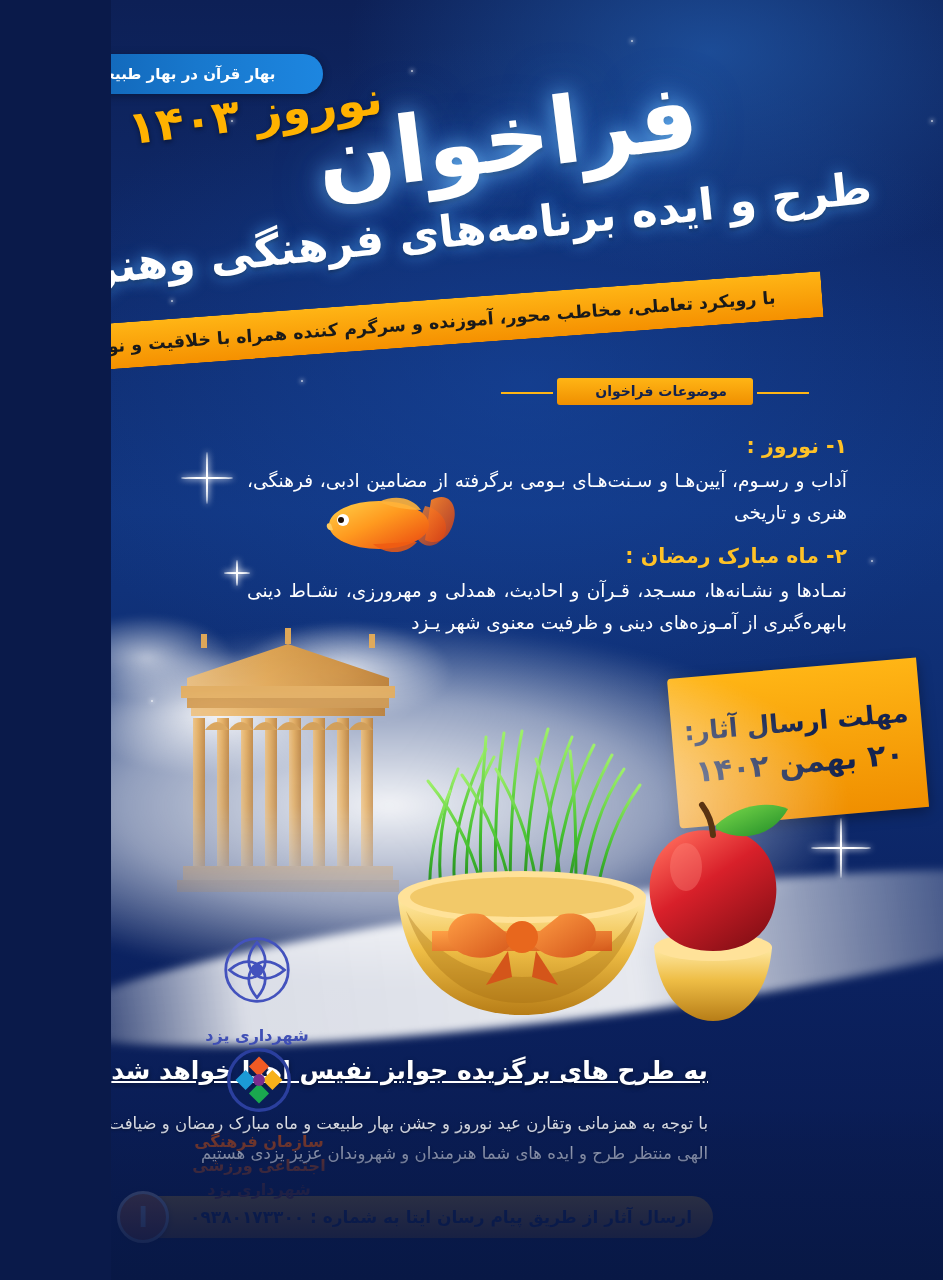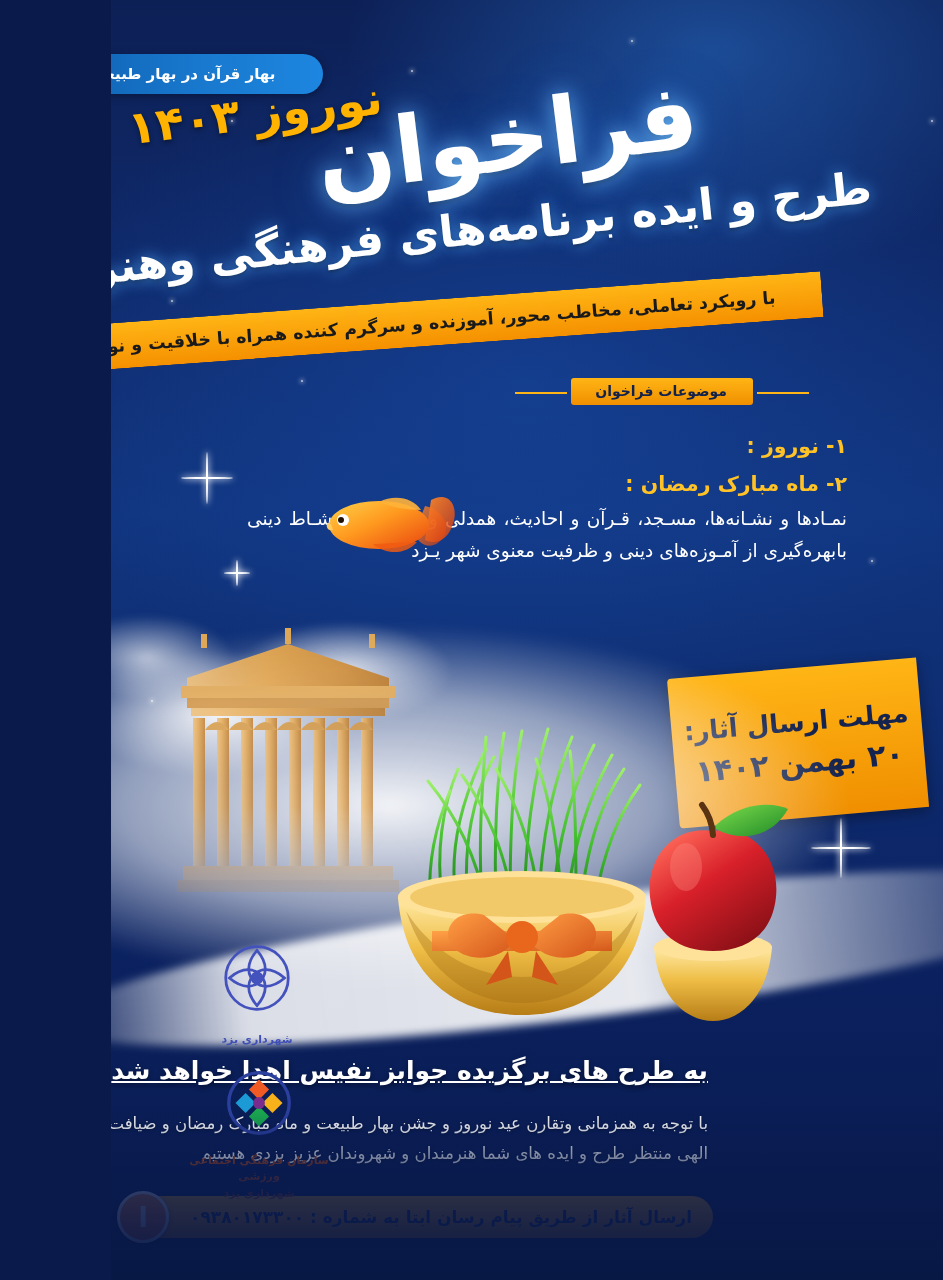--- a/index.html
+++ b/index.html
@@ -87,21 +87,21 @@
     box-shadow: 0 3px 10px rgba(0,0,0,.35);
     clip-path: polygon(2.2% 0, 100% 0, 100% 100%, 2.2% 100%, 0 50%);
     padding-right: 16px;
   }
 
   
   .topics-label {
     position: absolute; top: 378px; right: 190px;
     background: linear-gradient(180deg,#ffb515 0%, #f08f00 100%);
     color: #13224d; font-size: 14px; font-weight: bold;
-    padding: 5px 26px 6px 24px;
+    padding: 5px 26px 6px 38px;
     border-radius: 3px;
   }
   .topics-label::before, .topics-label::after {
     content: ""; position: absolute; top: 50%; width: 52px; height: 2px;
     background: #ffb515;
   }
   .topics-label::before { right: -56px; }
   .topics-label::after  { left: -56px; }
 
   
@@ -204,21 +204,21 @@
     background: linear-gradient(180deg,#ff8a2b 0%, #f2631a 100%);
     border: 3px solid #fff;
     display: flex; align-items: center; justify-content: center;
     color: #fff; font-size: 27px; font-weight: bold;
     box-shadow: 0 2px 6px rgba(0,0,0,.4);
   }
 
   
   .logo1 { position: absolute; left: 88px; bottom: 232px; width: 116px; text-align: center; color: #3a4bb8; }
   .logo2 { position: absolute; left: 78px; bottom: 78px; width: 140px; text-align: center; color: #b2521a; }
-  .logo-cap { font-size: 11px; font-weight: bold; margin-top: 4px; line-height: 1.5; }
+  .logo-cap { font-size: 16px; font-weight: bold; margin-top: 4px; line-height: 1.5; }
   .logo1 .logo-cap { color:#3f4fb5; }
   .logo2 .logo-cap { color:#a8451a; }
 
   .bottom-fade {
     position: absolute; left: 0; right: 0; bottom: 0; height: 170px;
     background: linear-gradient(180deg, rgba(9,26,76,0) 0%, rgba(9,26,76,.85) 45%, #081845 100%);
     pointer-events: none;
   }
 </style>
 </head>
@@ -257,20 +257,21 @@
     <span>با رویکرد تعاملی، مخاطب محور، آموزنده و سرگرم کننده همراه با خلاقیت و نوآوری</span>
   </div>
 
   <div class="topics-label">
     <span>موضوعات فراخوان</span>
   </div>
 
   <div class="topics">
     <div>
       <div class="topic-head">۱- نوروز :</div>
+      <div class="topic-body">آداب و رسـوم، آیین‌هـا و سـنت‌هـای بـومی برگرفته از مضامین ادبی، فرهنگی، هنری و تاریخی</div>
     </div>
     <div>
       <div class="topic-head">۲- ماه مبارک رمضان :</div>
       <div class="topic-body">نمـادها و نشـانه‌ها، مسـجد، قـرآن و احادیث، همدلی و مهرورزی، نشـاط دینی بابهره‌گیری از آمـوزه‌های دینی و ظرفیت معنوی شهر یـزد</div>
     </div>
   </div>
 
   <div class="deadline">
     <div class="l1">مهلت ارسال آثار:</div>
     <div class="l2">۲۰ بهمن ۱۴۰۲</div>

